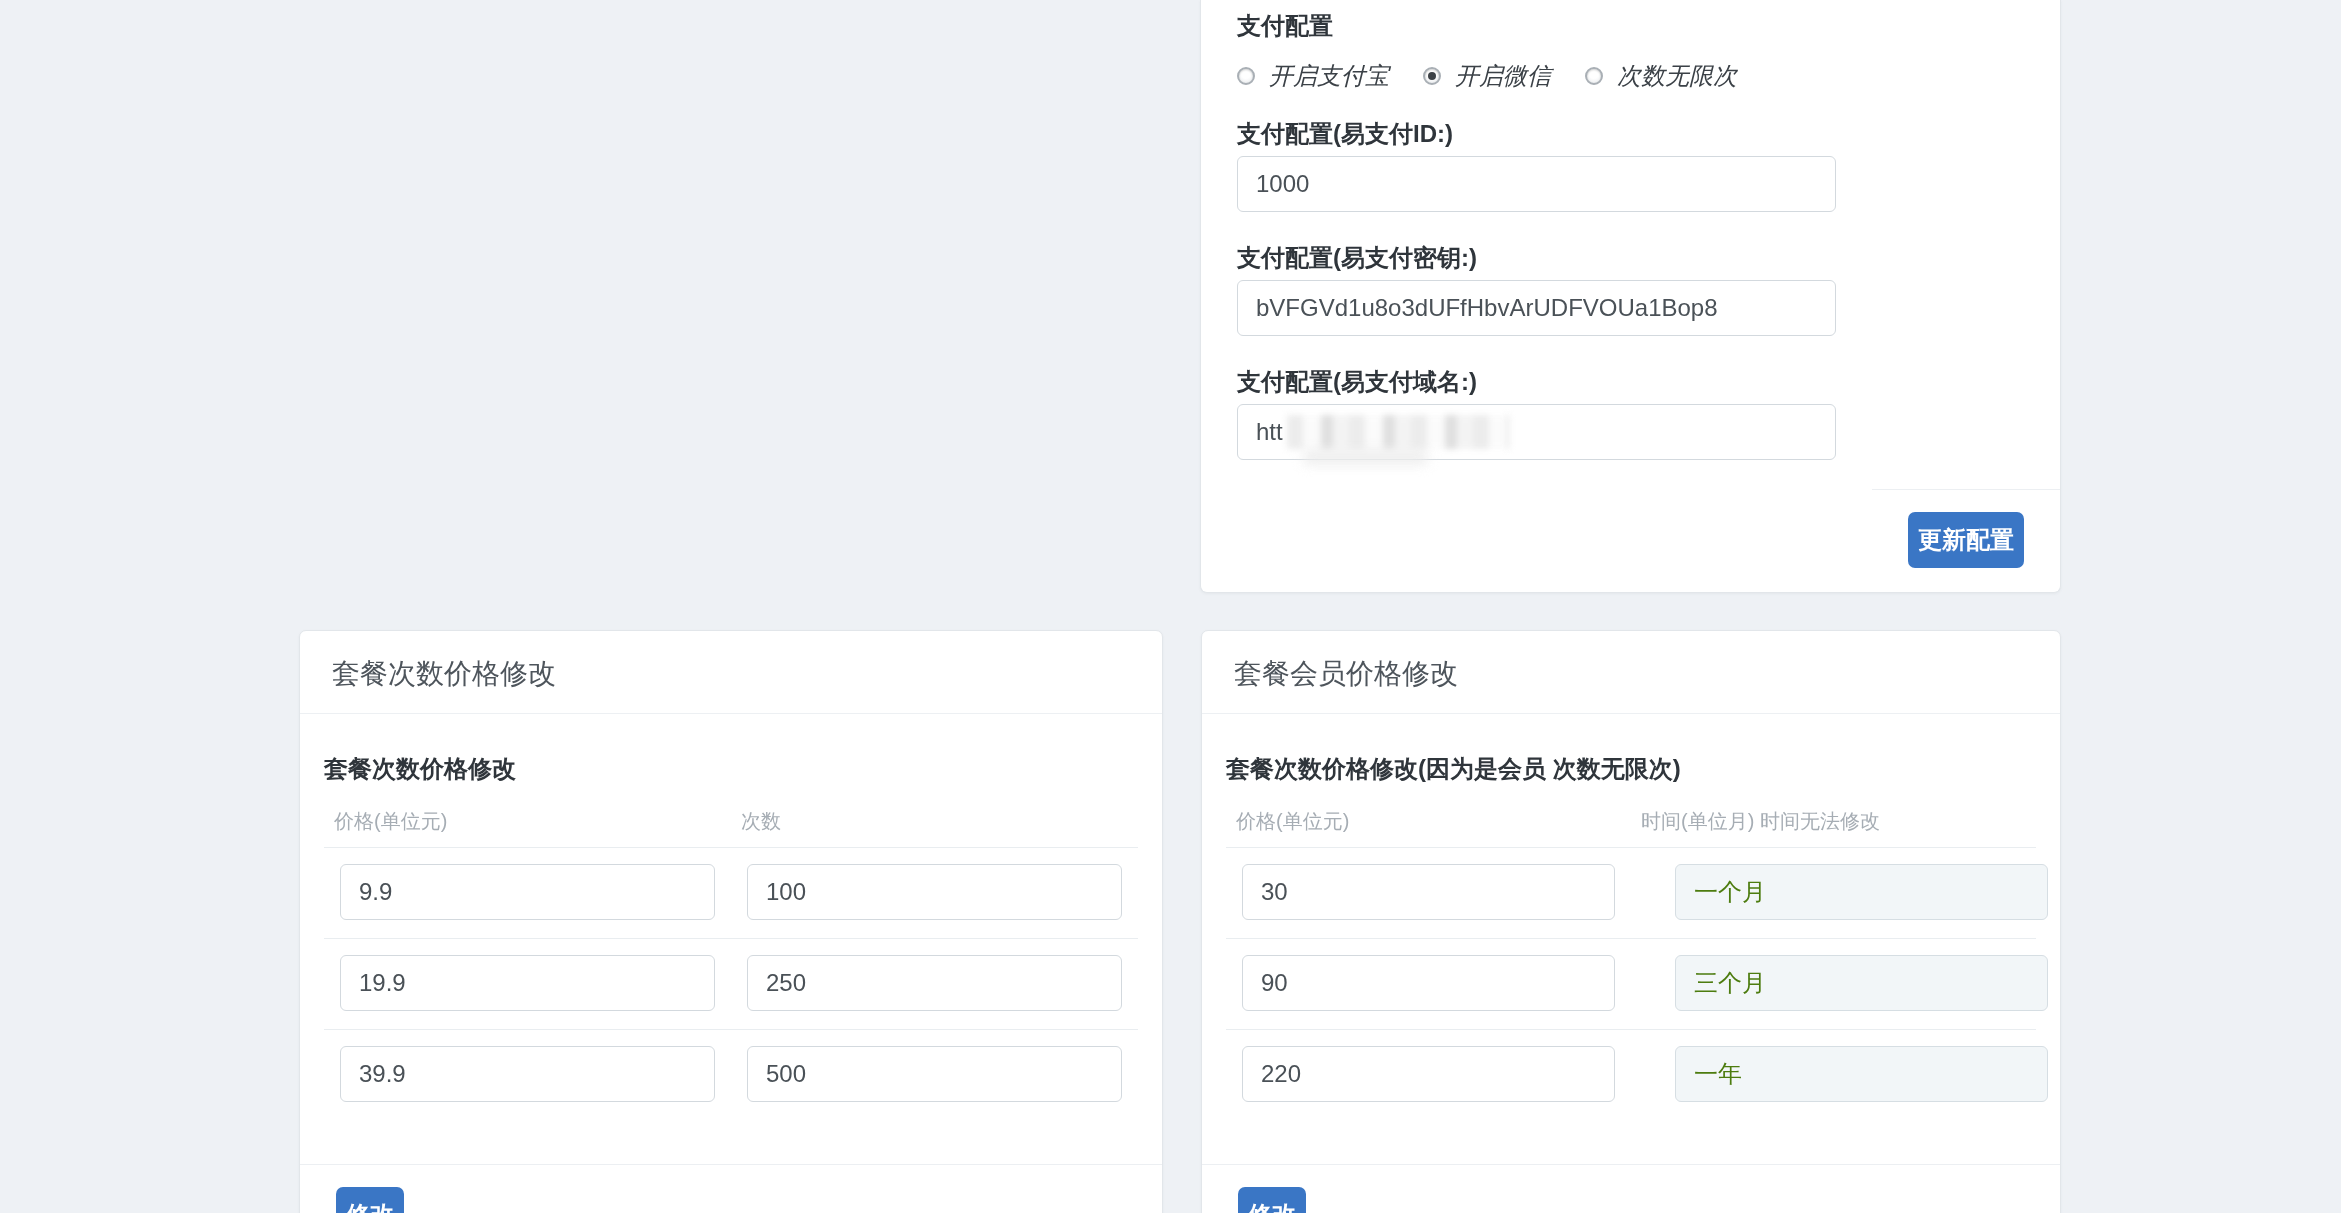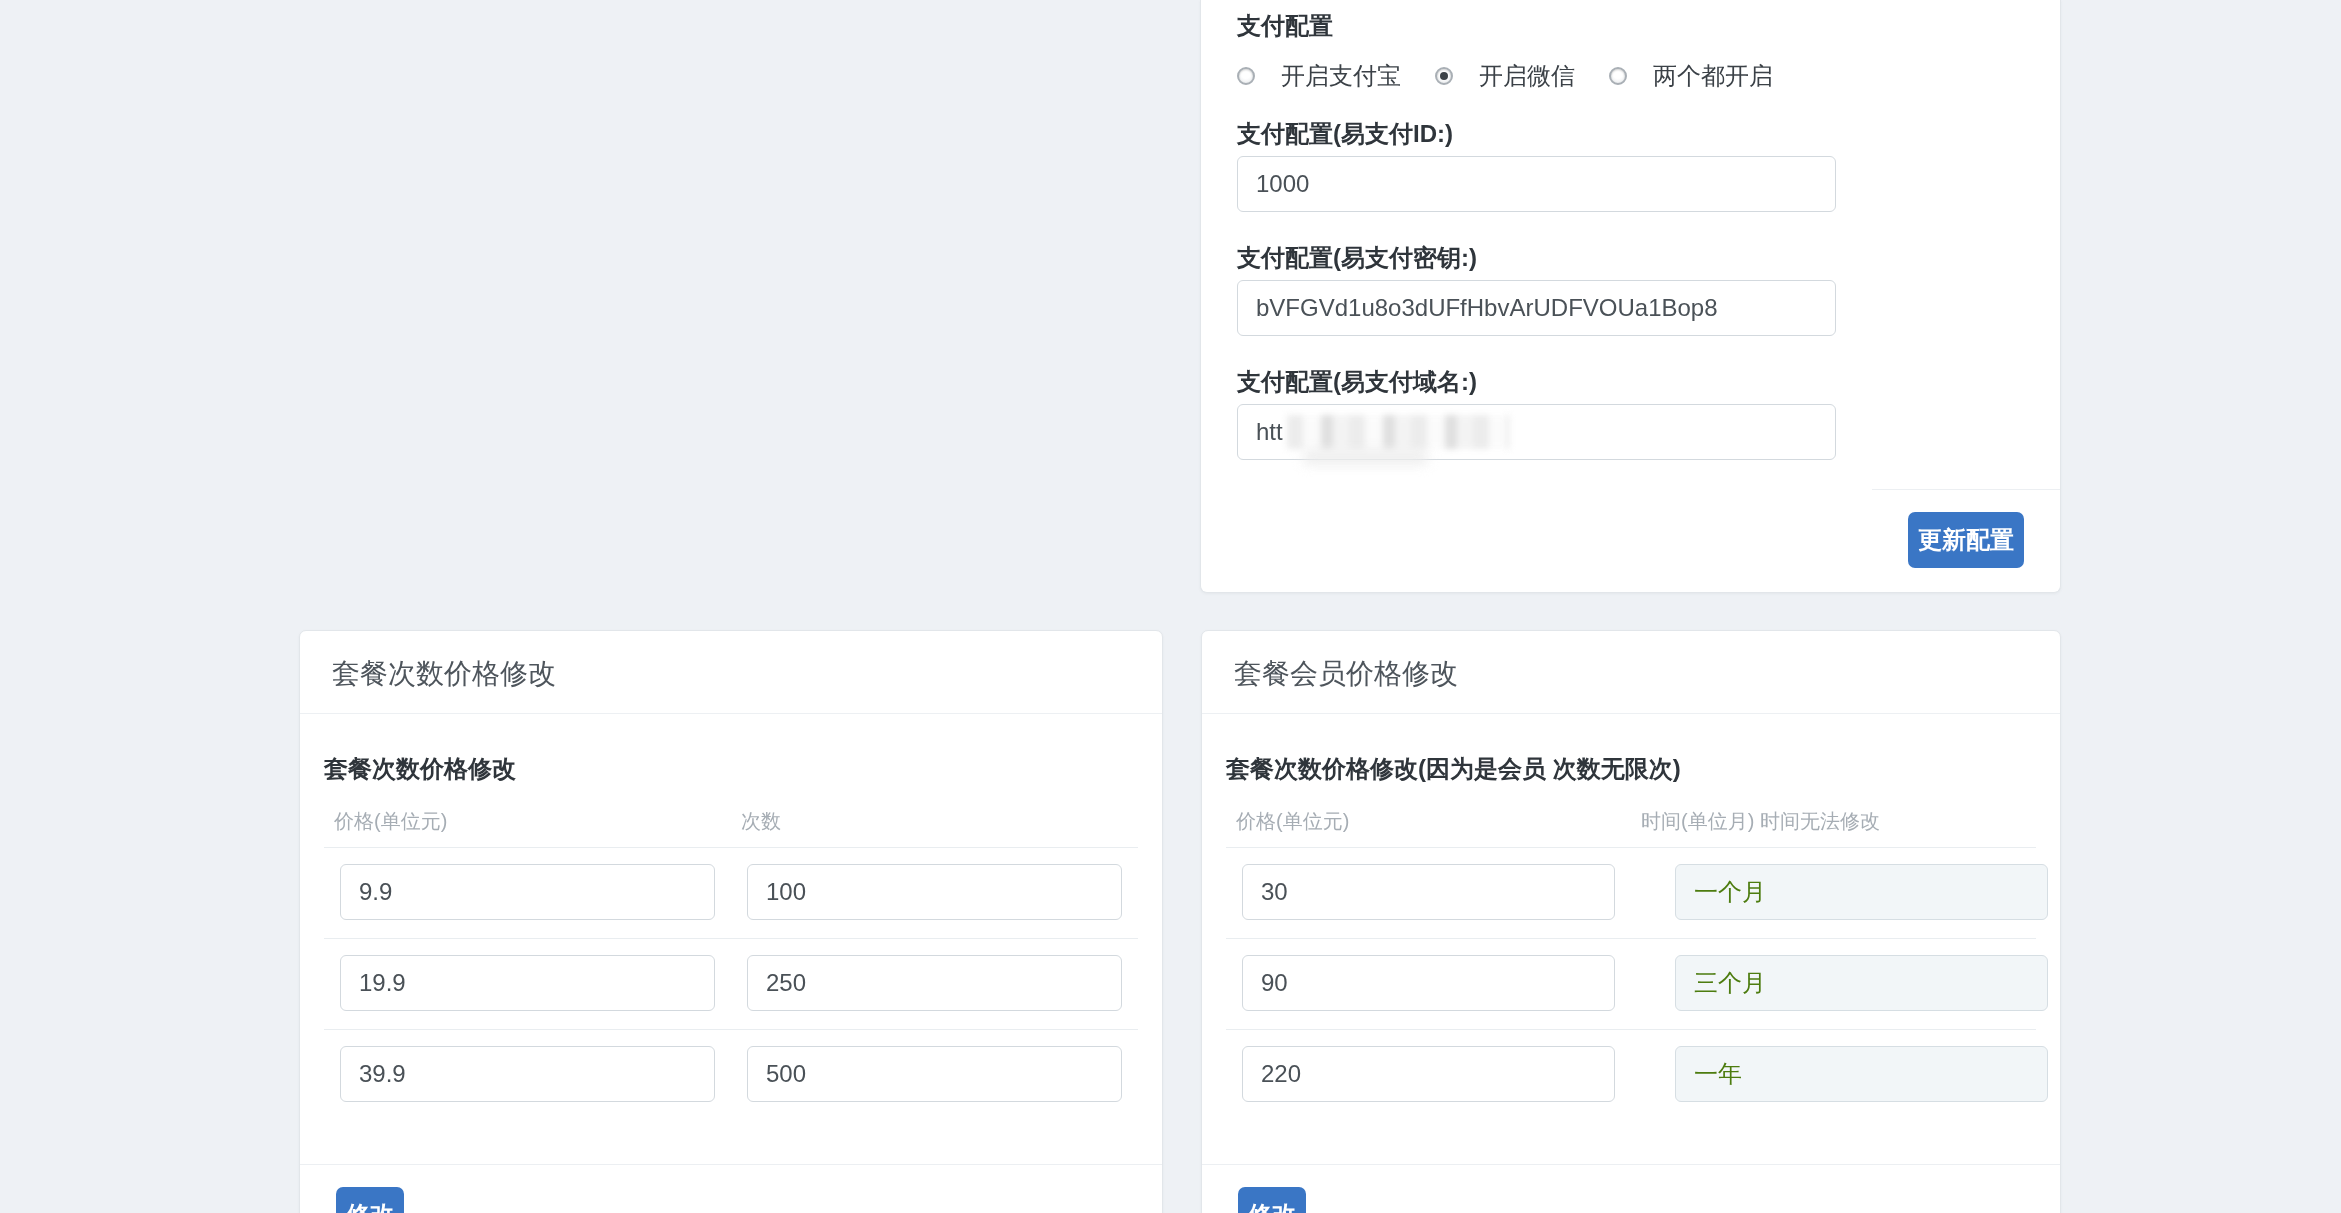--- a/index.html
+++ b/index.html
@@ -20,21 +20,21 @@
 
   
   #card-payment {
     left:1200px; top:0; width:861px; height:593px;
     border-top:none; border-top-left-radius:0; border-top-right-radius:0;
     display:flex; flex-direction:row;
   }
   .pay-content { padding:6px 36px 0 36px; flex:1 1 auto; }
   .section-title { font-size:24px; font-weight:700; color:#2f353b; margin:4px 0 18px 0; }
   .radio-row { display:flex; align-items:center; gap:34px; margin-bottom:28px; }
-  .radio-option { display:flex; align-items:center; gap:26px; cursor:default; }
+  .radio-option { display:flex; align-items:center; gap:14px; cursor:default;font-style:italic; }
   .radio {
     width:18px; height:18px; border-radius:50%;
     border:2px solid #a9afb5; display:inline-block; position:relative;
     background:radial-gradient(circle at 50% 35%, #ffffff 0 40%, #e3e6e9 100%);
     box-shadow:inset 0 1px 2px rgba(0,0,0,0.18);
   }
   .radio.checked::after {
     content:""; position:absolute; left:3px; top:3px; width:8px; height:8px;
     border-radius:50%; background:#3d4247;
   }
@@ -101,21 +101,21 @@
       <label class="radio-option">
         <span class="radio"></span>
         <span class="radio-label">开启支付宝</span>
       </label>
       <label class="radio-option">
         <span class="radio checked"></span>
         <span class="radio-label">开启微信</span>
       </label>
       <label class="radio-option">
         <span class="radio"></span>
-        <span class="radio-label">两个都开启</span>
+        <span class="radio-label">次数无限次</span>
       </label>
     </div>
 
     <div class="form-group">
       <label class="field-label">支付配置(易支付ID:)</label>
       <input class="text-input" type="text" value="1000" style="">
     </div>
 
     <div class="form-group">
       <label class="field-label">支付配置(易支付密钥:)</label>

